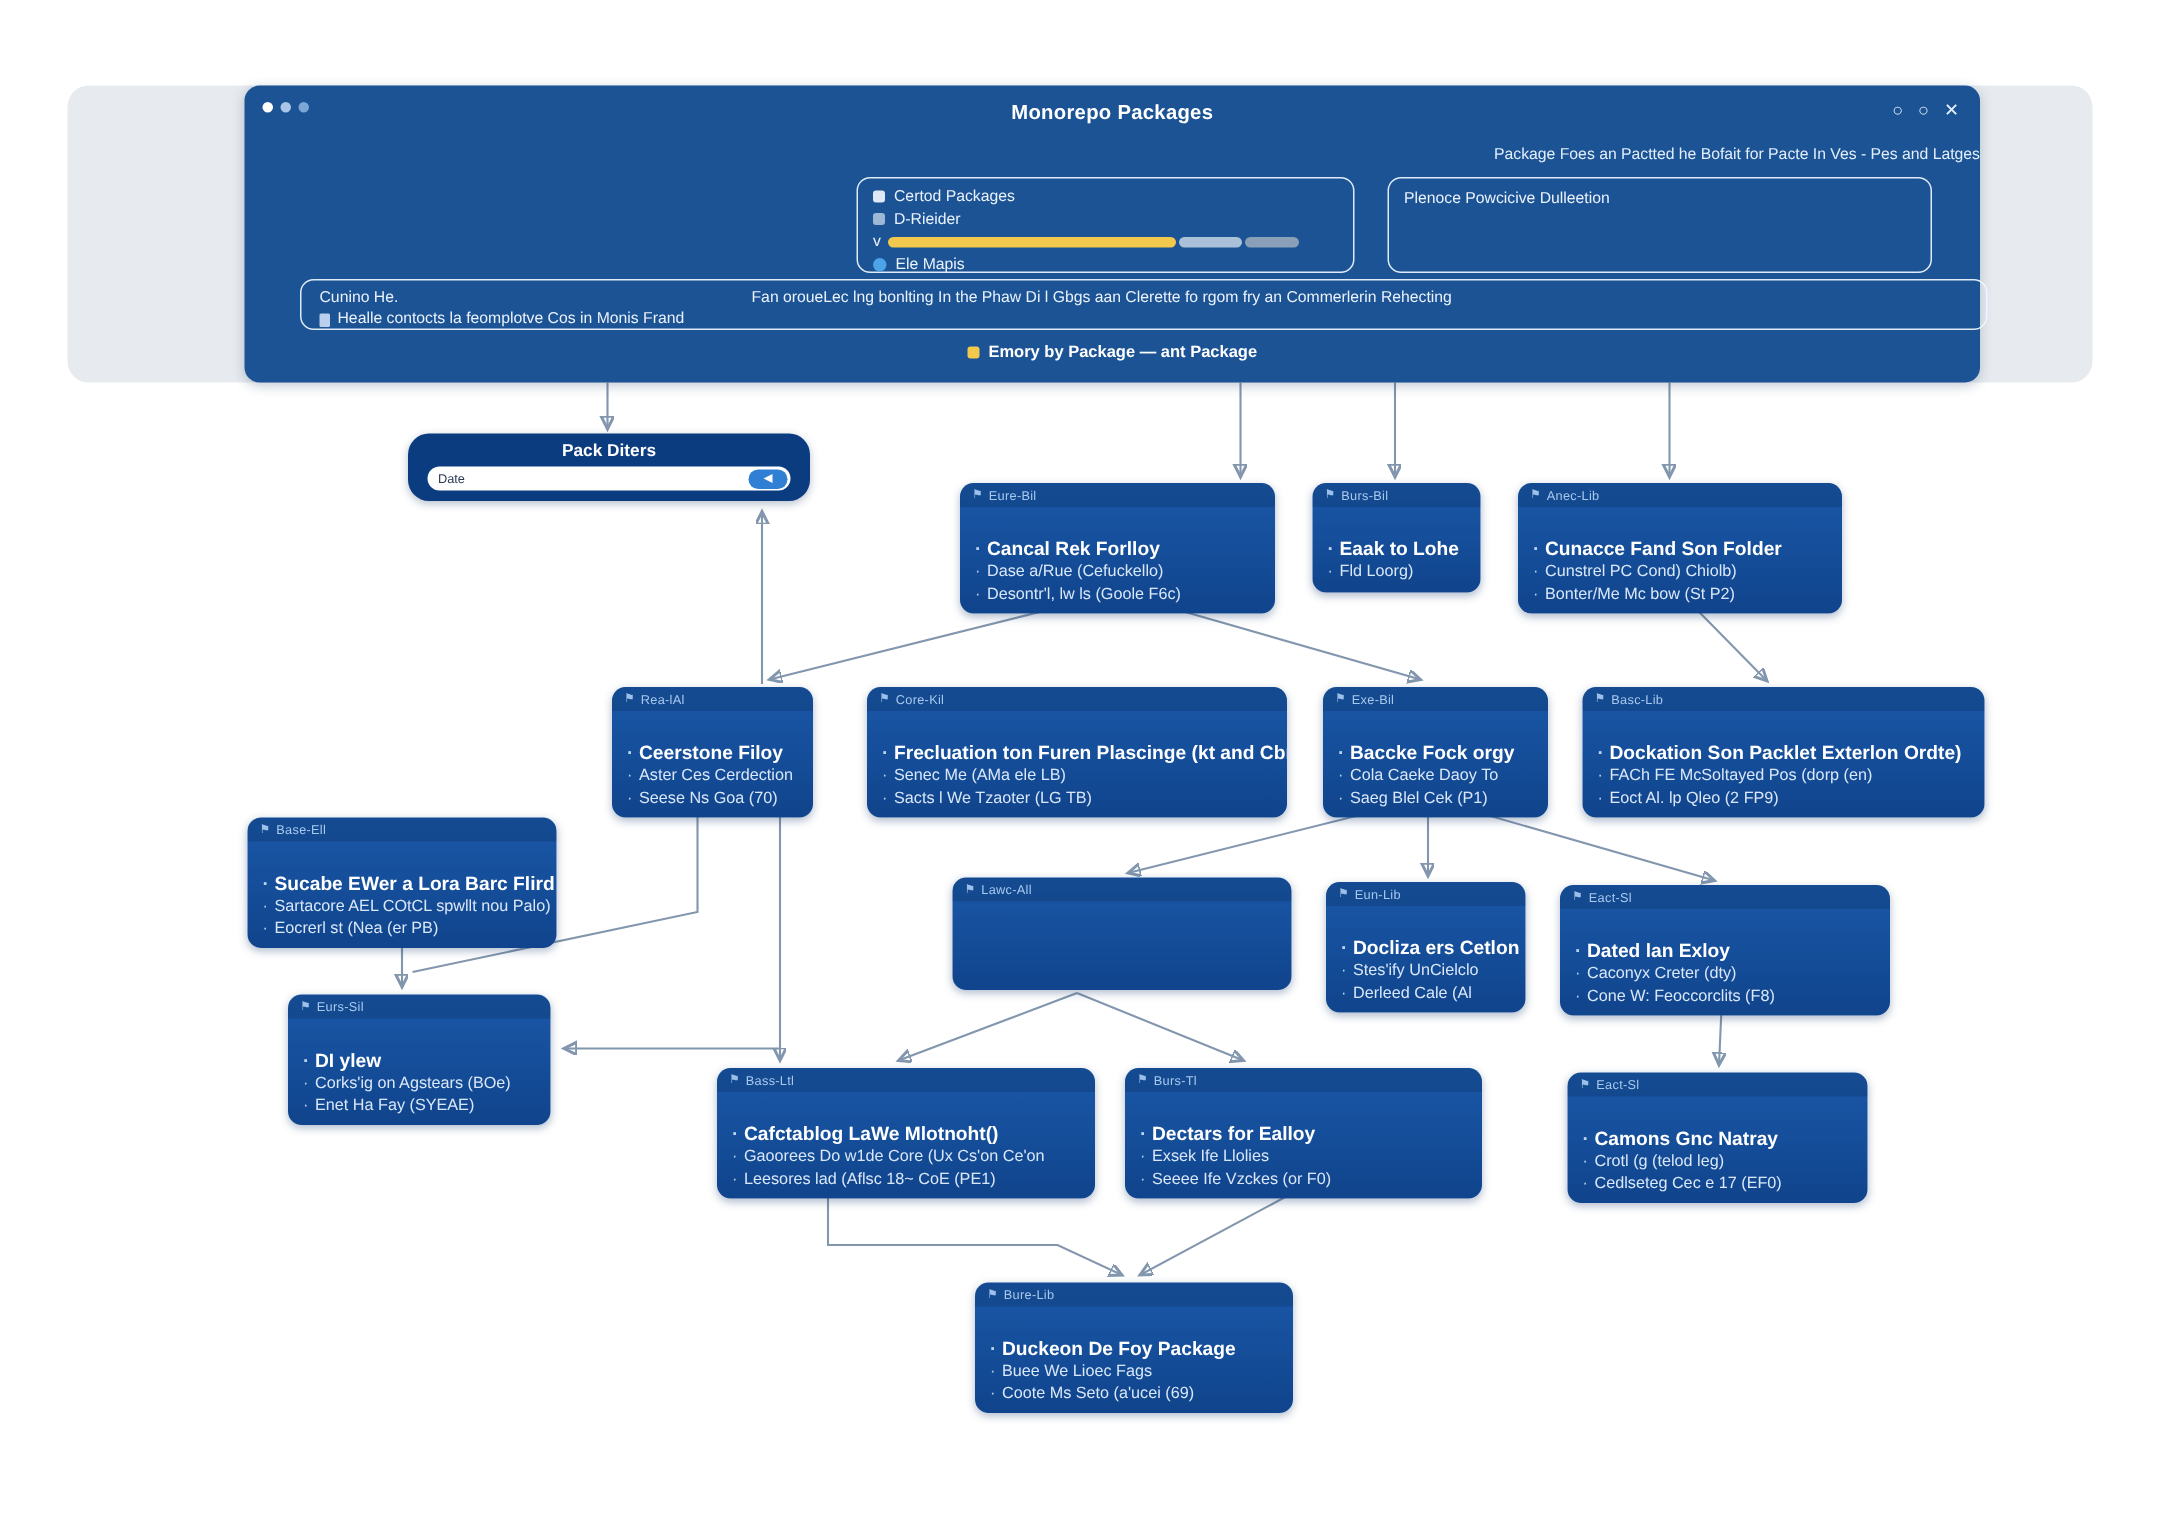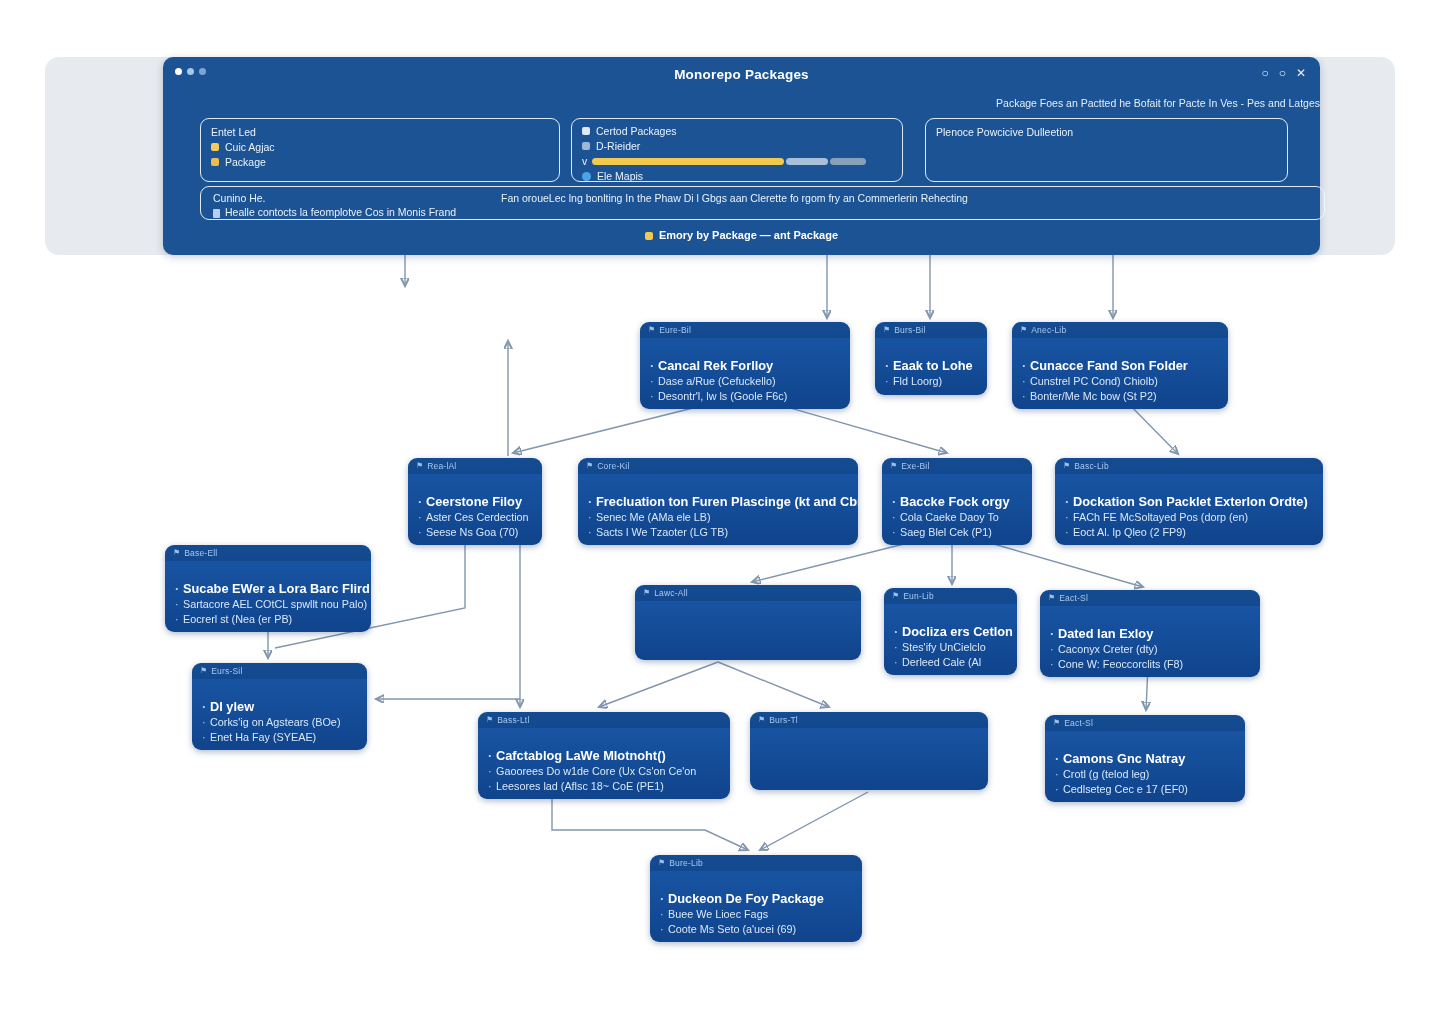--- a/index.html
+++ b/index.html
@@ -128,31 +128,20 @@
       </div>
       <div class="win-title">Monorepo Packages</div>
       <div class="controls">
         <span>○</span>
         <span>○</span>
         <span>✕</span>
       </div>
     </div>
     <div class="win-subtitle">Package Foes an Pactted he Bofait for Pacte In Ves - Pes and Latges</div>
 
-    <div class="hbox box-legend">
-      <div class="legend-title">Entet Led</div>
-      <div class="legend-row">
-        <span class="sq" style="background: rgb(245, 201, 92);"></span>
-        <span>Cuic Agjac</span>
-      </div>
-      <div class="legend-row">
-        <span class="sq" style="background: rgb(238, 187, 77);"></span>
-        <span>Package</span>
-      </div>
-    </div>
 
     <div class="hbox box-stats">
       <div class="stats-row">
         <span class="sq" style="background: rgb(223, 233, 245);"></span>
         <span>Certod Packages</span>
       </div>
       <div class="stats-row">
         <span class="sq" style="background: rgb(157, 184, 214);"></span>
         <span>D-Rieider</span>
       </div>
@@ -183,20 +172,29 @@
         </div>
         <div class="meta-center">Fan oroueLec lng bonlting In the Phaw Di l Gbgs aan Clerette fo rgom fry an Commerlerin Rehecting</div>
       </div>
     </div>
 
     <div class="win-footer">
       <span class="sq" style="background: rgb(242, 201, 76);"></span><span>Emory by Package — ant Package</span>
     </div>
   </div>
 
+  <div class="filterbox">
+    <div class="fb-title">Pack Diters</div>
+    <div class="fb-input-wrap">
+      <input class="fb-input" type="text" value="Date" style="">
+      <button class="fb-btn">
+        <span class="tri"></span>
+      </button>
+    </div>
+  </div>
 
   <div id="nodes">
       <div class="node" style="left: 640px; top: 322px; width: 210px; min-height: 71px;">
     <div class="node-head">
       <span class="flag">⚑</span>
       <span class="tag">Eure-Bil</span>
     </div>
     <ul class="node-body">
           <li class="t">Cancal Rek Forlloy</li>
           <li>Dase a/Rue (Cefuckello)</li>
@@ -327,20 +325,25 @@
           <li class="t">Cafctablog LaWe Mlotnoht()</li>
           <li>Gaoorees Do w1de Core (Ux Cs'on Ce'on</li>
           <li>Leesores lad (Aflsc 18~ CoE (PE1)</li>
         </ul>
   </div>
       <div class="node" style="left: 750px; top: 712px; width: 238px; min-height: 78px;">
     <div class="node-head">
       <span class="flag">⚑</span>
       <span class="tag">Burs-Tl</span>
     </div>
+    <ul class="node-body">
+          <li class="t">Dectars for Ealloy</li>
+          <li>Exsek Ife Llolies</li>
+          <li>Seeee Ife Vzckes (or F0)</li>
+        </ul>
   </div>
       <div class="node" style="left: 1045px; top: 715px; width: 200px; min-height: 78px;">
     <div class="node-head">
       <span class="flag">⚑</span>
       <span class="tag">Eact-Sl</span>
     </div>
     <ul class="node-body">
           <li class="t">Camons Gnc Natray</li>
           <li>Crotl (g (telod leg)</li>
           <li>Cedlseteg Cec e 17 (EF0)</li>

